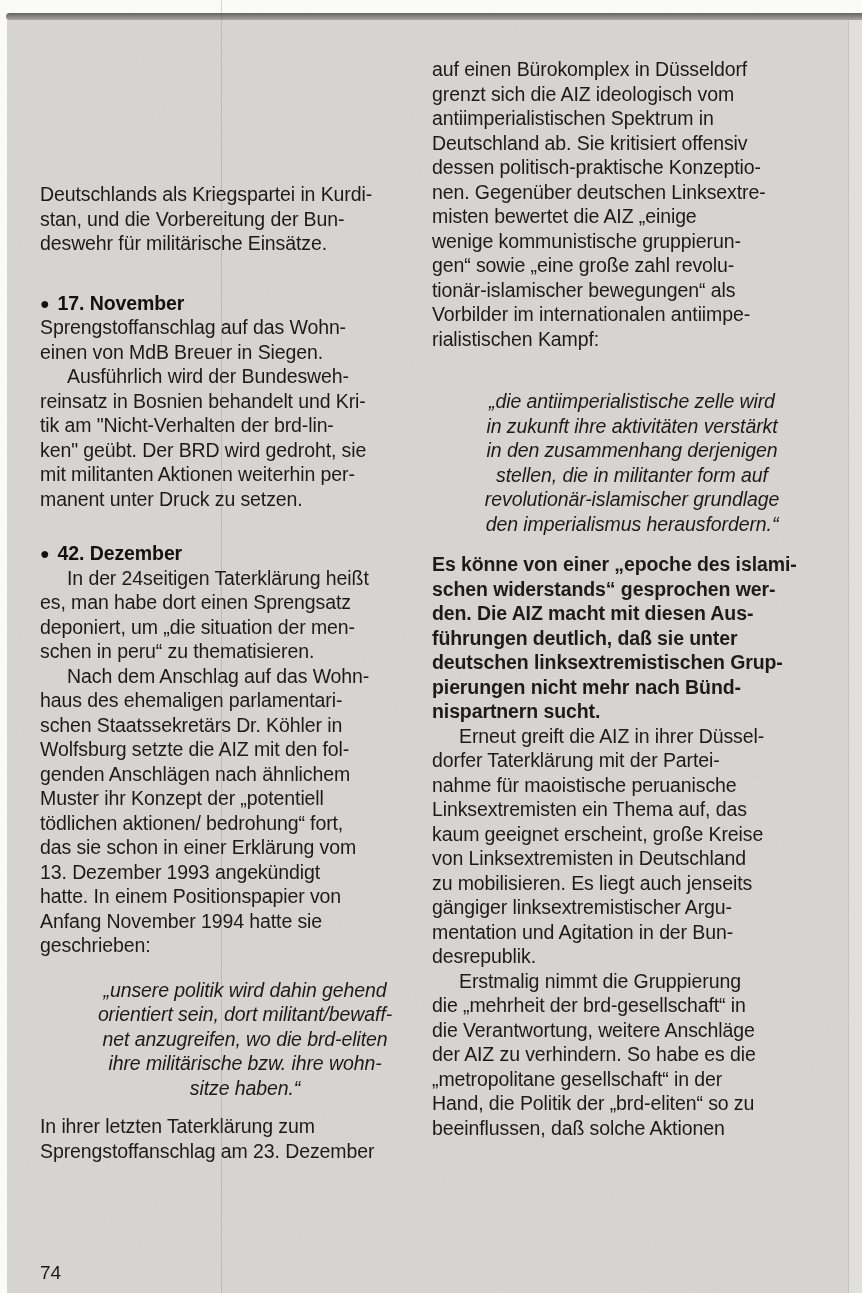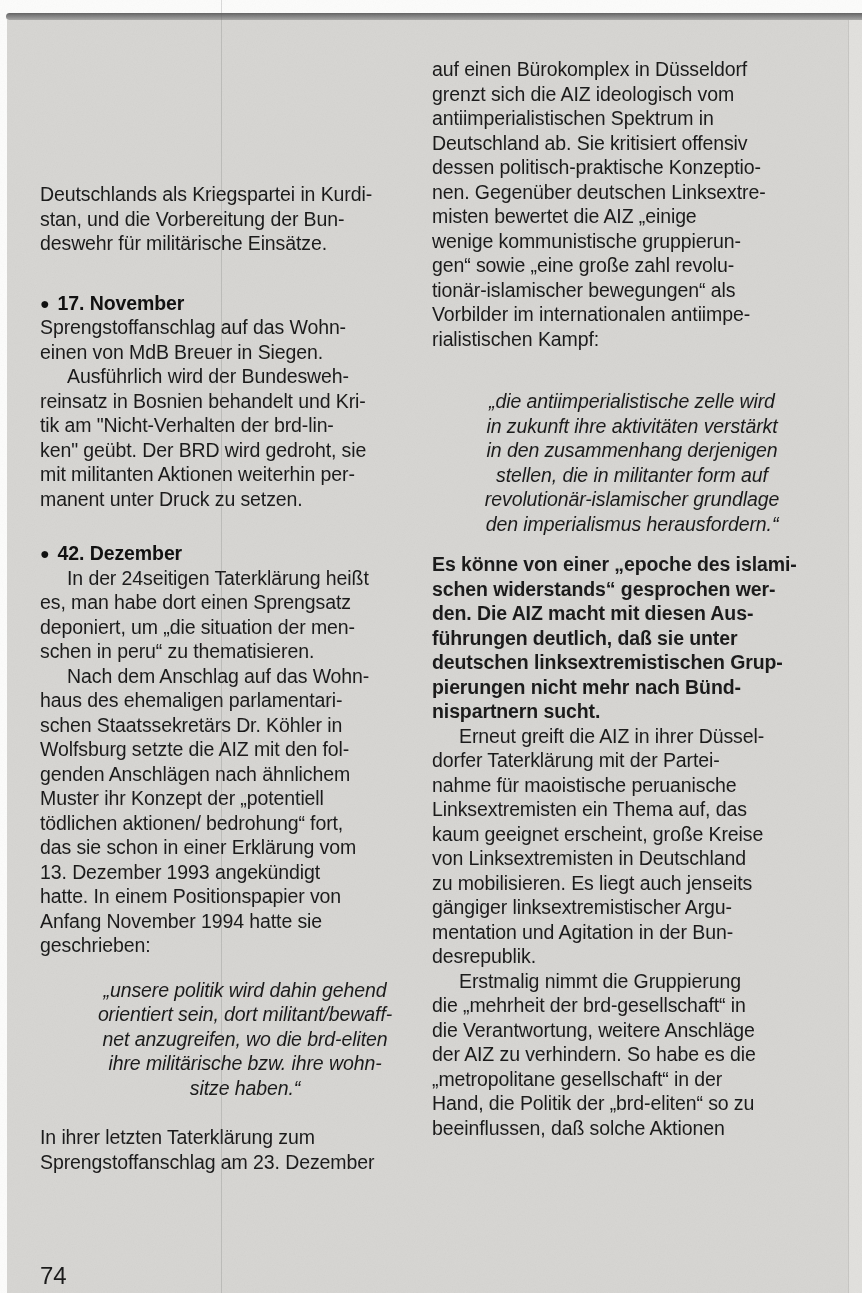--- a/index.html
+++ b/index.html
@@ -49,25 +49,25 @@
     font-size:16px;line-height:1;
     margin-right:8px;position:relative;top:1px;
     font-style:normal;
   }
   .quote{
     white-space:pre-line;font-style:italic;
     margin:20px 18px 0 30px;
     text-align:center;
   }
   .quote.right-quote{margin-top:38px;}
-  .after-quote{margin-top:25px;}
+  .after-quote{margin-top:14px;}
   .after-quote-r{margin-top:16px;font-weight:bold;}
   .page-number{
     position:absolute;left:33px;top:1242px;
-    font-size:24px;color:#1b1b1b;
+    font-size:19px;color:#1b1b1b;
   }
   .noise{
     position:absolute;left:0;top:0;width:862px;height:1293px;
     pointer-events:none;mix-blend-mode:multiply;
   }
 </style>
 </head>
 <body>
 
 <div class="scan">

